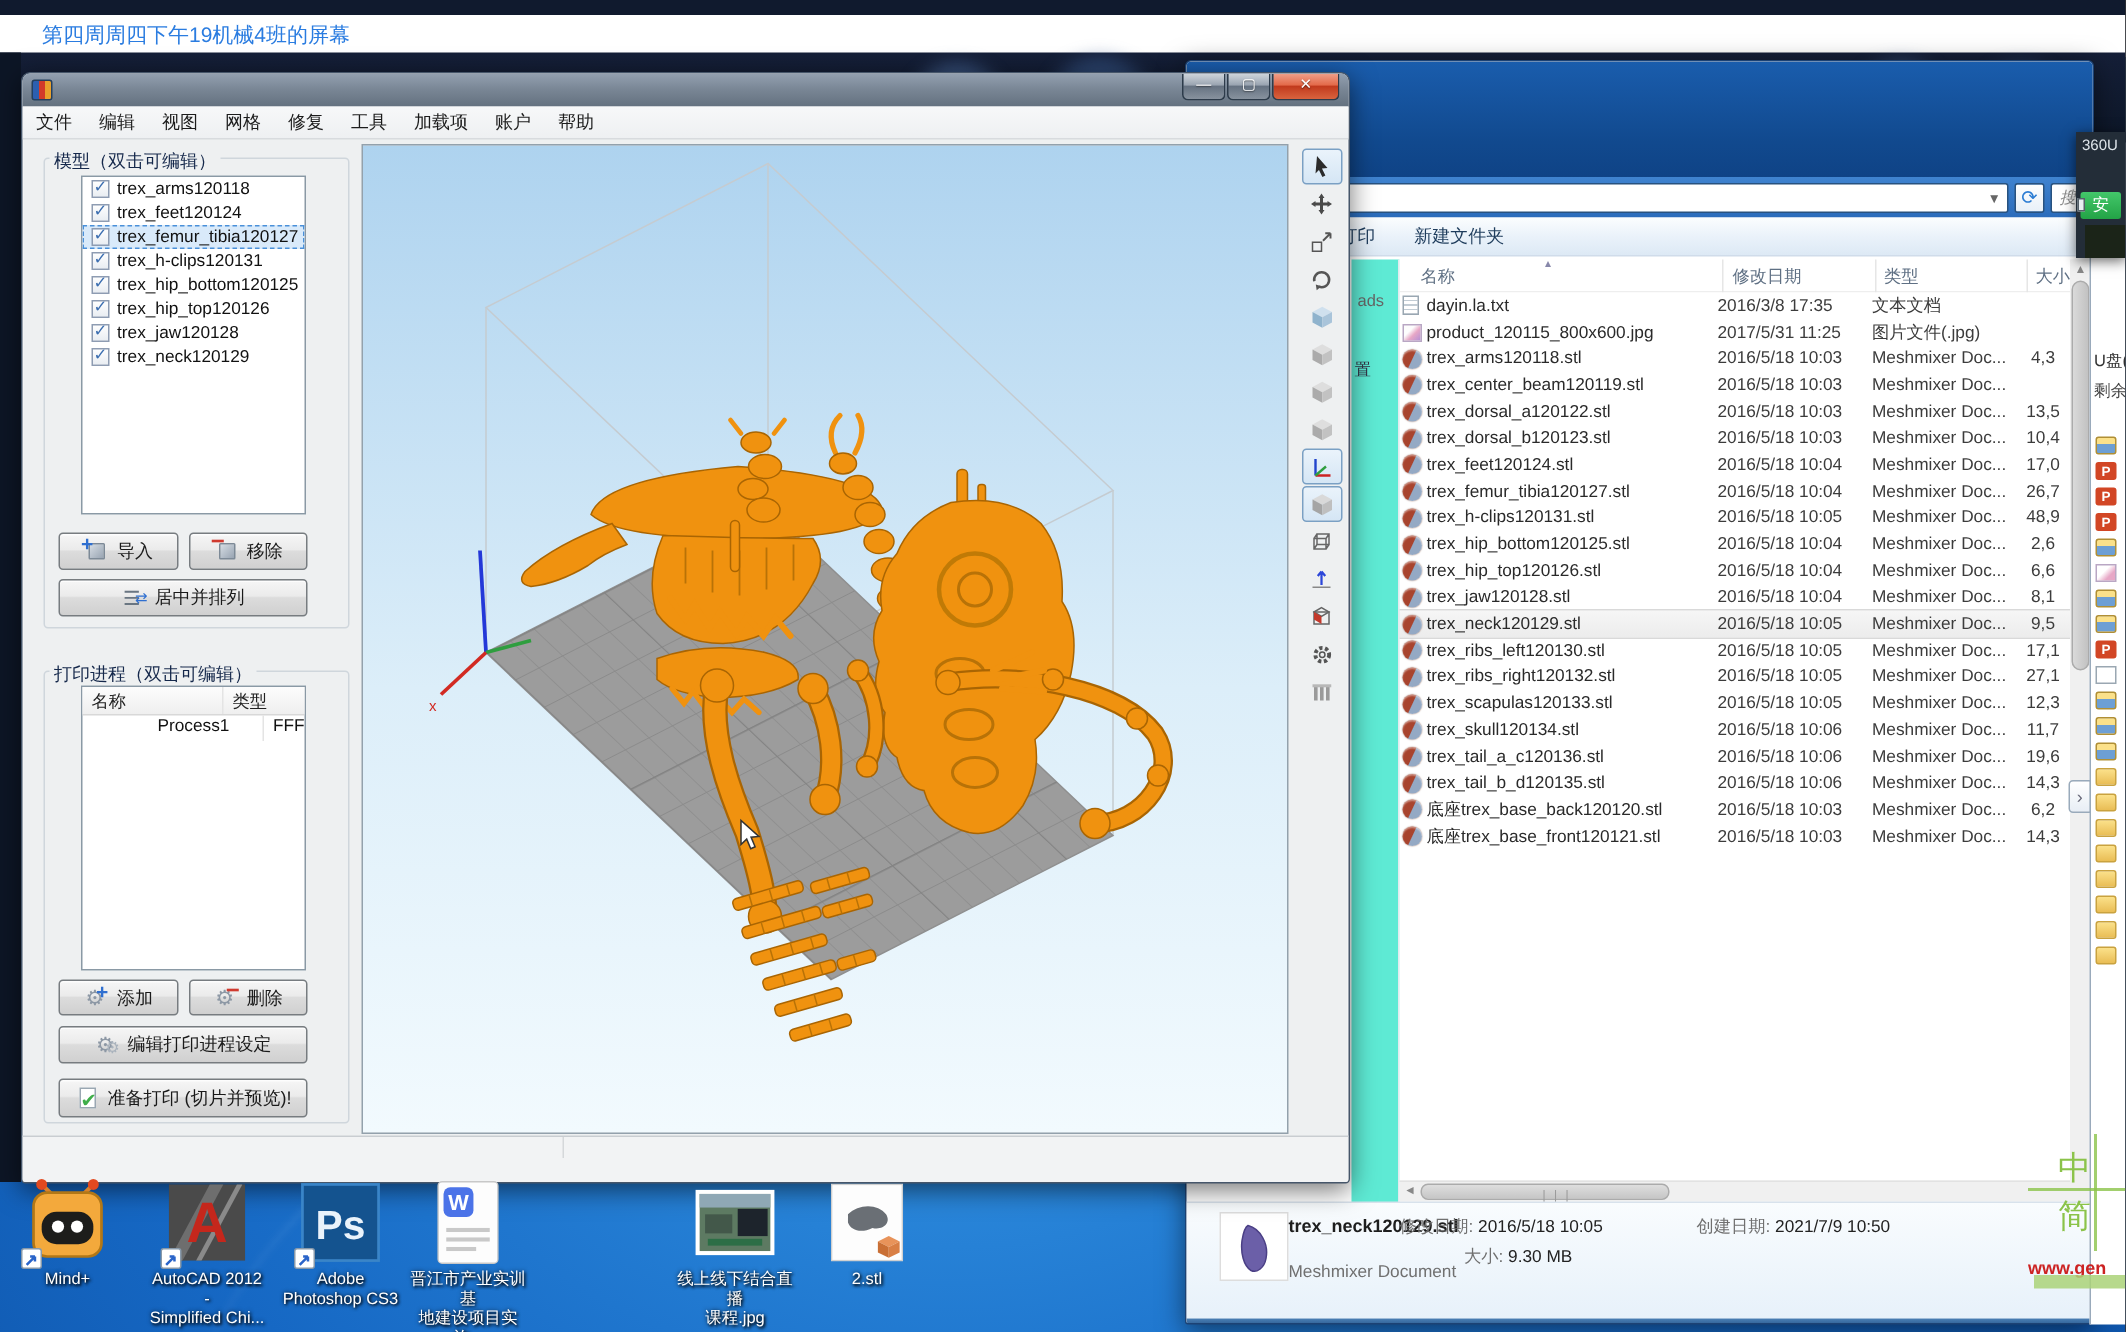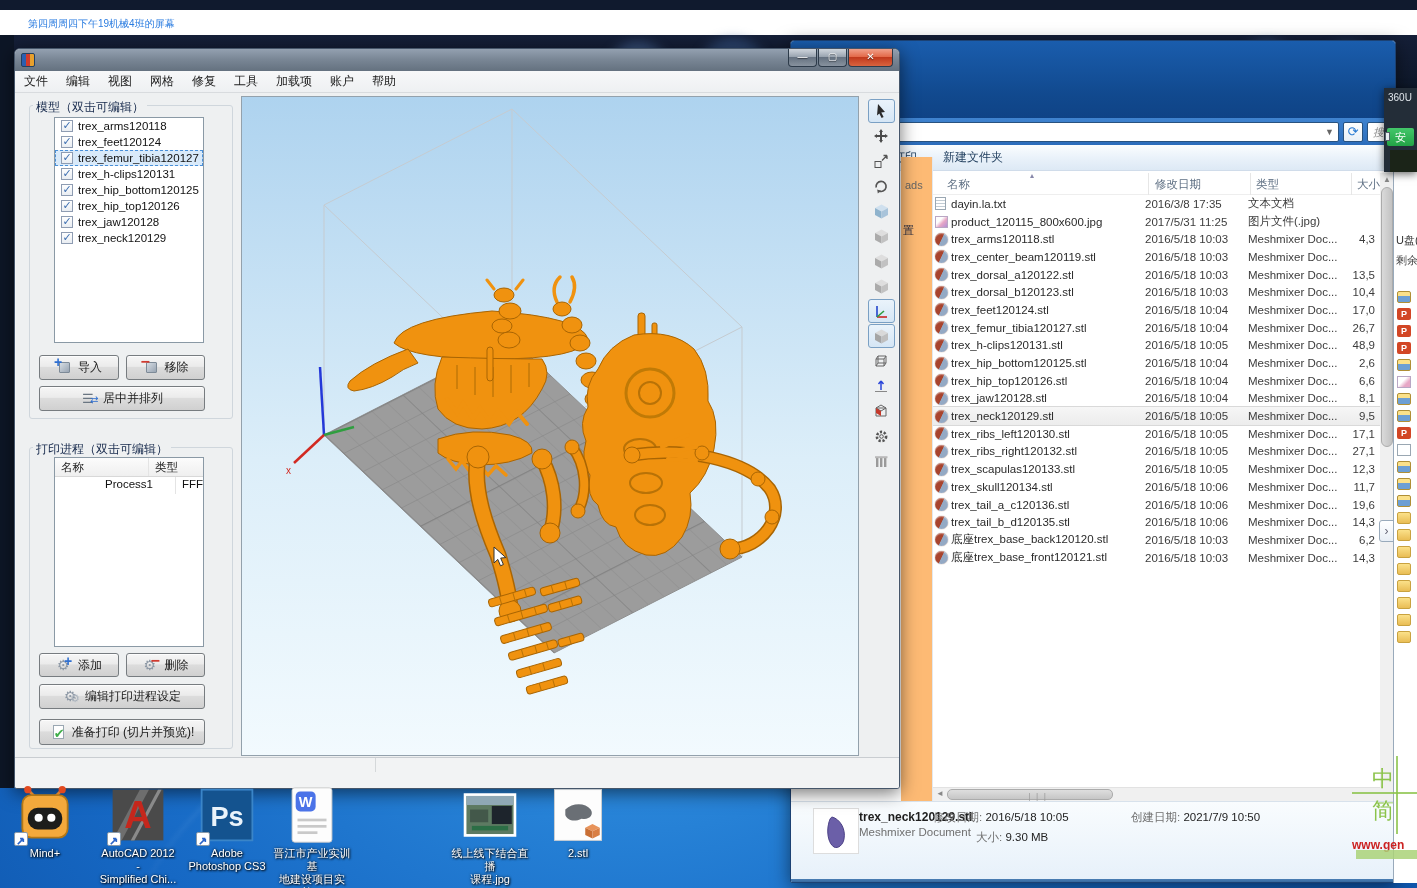--- a/index.html
+++ b/index.html
@@ -3,21 +3,21 @@
 <meta charset="utf-8">
 <style>
   html,body{margin:0;padding:0;background:#000;}
   *{box-sizing:border-box;font-family:"Liberation Sans","DejaVu Sans",sans-serif;}
   .screen{position:relative;width:1417px;height:888px;overflow:hidden;background:#0e1627;}
   .abs{position:absolute;}
 
   
   .topbar{left:0;top:0;width:1417px;height:10px;background:#101a2e;}
   .sharebar{left:0;top:10px;width:1417px;height:28px;background:#fff;display:flex;align-items:center;}
-  .sharebar span{margin-left:28px;color:#2a7ce0;font-size:10px;}
+  .sharebar span{margin-left:28px;color:#2a7ce0;font-size:14px;}
 
   
   .desktop{left:0;top:38px;width:1417px;height:850px;
     background:radial-gradient(ellipse 1200px 700px at 45% 80%, #2f8fe0 0%, #1668c4 45%, #0b4da0 80%, #083f88 100%);}
   .swoosh{left:250px;top:520px;width:1100px;height:560px;border:2px solid rgba(255,255,255,.0);border-top:3px solid rgba(255,255,255,.45);border-radius:50%;transform:rotate(-6deg);filter:blur(1px);}
   .swoosh2{left:120px;top:560px;width:1300px;height:700px;border-top:2px solid rgba(255,255,255,.25);border-radius:50%;transform:rotate(-4deg);filter:blur(2px);}
   .darkband{left:0;top:-3px;width:1417px;height:60px;background:linear-gradient(#151f38,#0d1728);}
   .darkleft{left:0;top:-3px;width:14px;height:753px;background:#0d1626;}
   .blurdot{border-radius:50%;filter:blur(6px);}
 
@@ -28,41 +28,41 @@
   .ex-afield{left:8px;top:81px;width:540px;height:20px;background:#fff;border:1px solid #28527f;border-radius:2px;font-size:11.5px;color:#222;line-height:18px;padding-left:4px;}
   .ex-afield .dd{position:absolute;right:4px;top:0;color:#666;font-size:9px;}
   .ex-refresh{left:552px;top:81px;width:20px;height:20px;background:linear-gradient(#fdfefe,#e8f0f8);border:1px solid #28527f;border-radius:2px;color:#2b7cd3;font-size:13px;line-height:18px;text-align:center;}
   .ex-search{left:576px;top:81px;width:60px;height:20px;background:#fff;border:1px solid #28527f;border-radius:2px;font-size:11px;font-style:italic;color:#8a8a8a;line-height:18px;padding-left:5px;}
   .ex-toolbar{left:0;top:104px;width:606px;height:26px;background:linear-gradient(#fbfdfe,#eaf2fa 50%,#dde9f5);border-bottom:1px solid #d0dcea;display:flex;align-items:center;color:#1e3c5c;font-size:12px;}
   .ex-toolbar .ti{margin-left:26px;}
   .ex-toolbar .part{margin-left:12px;color:#1e3c5c;font-size:9px;}
   .ex-cols{left:142px;top:132px;width:450px;height:22px;background:#fff;border-bottom:1px solid #eee;font-size:11.5px;color:#5f7084;}
   .ex-cols span{position:absolute;top:4px;}
   .colsep{position:absolute;top:0;width:1px;height:22px;background:#e6e6e6;}
-  .ex-nav{left:110px;top:116px;width:32px;height:652px;background:#fdba74;border-right:1px solid #e3e8ee;font-size:11px;color:#555;}
+  .ex-nav{left:110px;top:132px;width:32px;height:652px;background:#5eead4;border-right:1px solid #e3e8ee;font-size:11px;color:#555;}
   .ex-list{left:142px;top:154px;width:447px;height:630px;background:#fff;overflow:hidden;}
   .frow{position:relative;display:grid;grid-template-columns:18px 194px 103px 101px 26px;height:17.7px;align-items:center;font-size:11.5px;color:#2a2a2a;}
   .frow.sel{background:linear-gradient(#f6f6f6,#ececec);outline:1px solid #d9d9d9;}
   .fname{overflow:hidden;white-space:nowrap;}
   .fdate,.ftype{color:#3c3c3c;overflow:hidden;white-space:nowrap;}
-  .fsize{text-align:right;color:#3c3c3c;overflow:hidden;white-space:nowrap;}
+  .fsize{text-align:center;color:#3c3c3c;overflow:hidden;white-space:nowrap;}
   .fic{width:13px;height:13px;margin-left:2px;display:inline-block;}
   .fic.stl{border-radius:50%;background:linear-gradient(115deg,#a8442e 48%,#94a9c4 52%);box-shadow:inset 0 1px 1px rgba(255,255,255,.4),0 0 1px #7a4a38;}
   .fic.txt{width:11px;height:13px;background:repeating-linear-gradient(#fff 0 2px,#c2ccd4 2px 3px);border:1px solid #9aa7b2;}
   .fic.jpg{width:13px;height:12px;background:linear-gradient(135deg,#fdfdfd 35%,#e7a7c6 60%,#b48fd6 100%);border:1px solid #b9a7c4;}
   .ex-vscroll{left:589px;top:132px;width:14px;height:652px;background:#f0f0f0;}
   .ex-vthumb{left:1px;top:14px;width:12px;height:260px;background:linear-gradient(90deg,#dadada,#c2c2c2);border:1px solid #ababab;border-radius:6px;}
   .ex-hscroll{left:142px;top:746px;width:447px;height:14px;background:#f0f0f0;border-top:1px solid #e2e2e2;}
   .ex-hthumb{left:14px;top:1px;width:166px;height:11px;background:linear-gradient(#dedede,#c6c6c6);border:1px solid #ababab;border-radius:5px;}
   .ex-harrow{position:absolute;top:1px;font-size:8px;color:#888;left:3px;}
   .grip{position:absolute;left:78px;top:2px;color:#9a9a9a;font-size:8px;letter-spacing:1px;}
   .ex-details{left:0;top:760px;width:606px;height:78px;background:linear-gradient(#f9fcfe,#e7f1fa);border-top:1px solid #d8e2ec;font-size:11.5px;}
   .d-thumb{left:22px;top:6px;width:46px;height:46px;background:#fff;border:1px solid #ddd;}
   .d-name{left:68px;top:8px;font-weight:bold;color:#1e1e1e;font-size:12px;}
-  .d-type{left:68px;top:24px;color:#707070;}
+  .d-type{left:68px;top:40px;color:#707070;}
   .dl{color:#707070;} .dv{color:#222;}
   .d-mod{left:142px;top:8px;} .d-size{left:185px;top:28px;} .d-cre{left:340px;top:8px;}
   .ex-frame-bottom{left:0;top:838px;width:606px;height:5px;background:linear-gradient(#4a7fb5,#2a5a8f);}
 
   
   .rightpanel{left:1393px;top:57px;width:24px;height:788px;background:#fff;border-left:1px solid #9ab;overflow:hidden;}
   .rp-head{position:absolute;left:2px;top:138px;font-size:11px;color:#333;white-space:nowrap;}
   .rp-sub{position:absolute;left:2px;top:158px;font-size:11px;color:#444;white-space:nowrap;}
   .rp-icons{position:absolute;left:3px;top:196px;display:flex;flex-direction:column;gap:5px;}
   .ric{width:14px;height:12px;display:inline-block;font:bold 9px/12px "Liberation Sans",sans-serif;text-align:center;color:#fff;}

